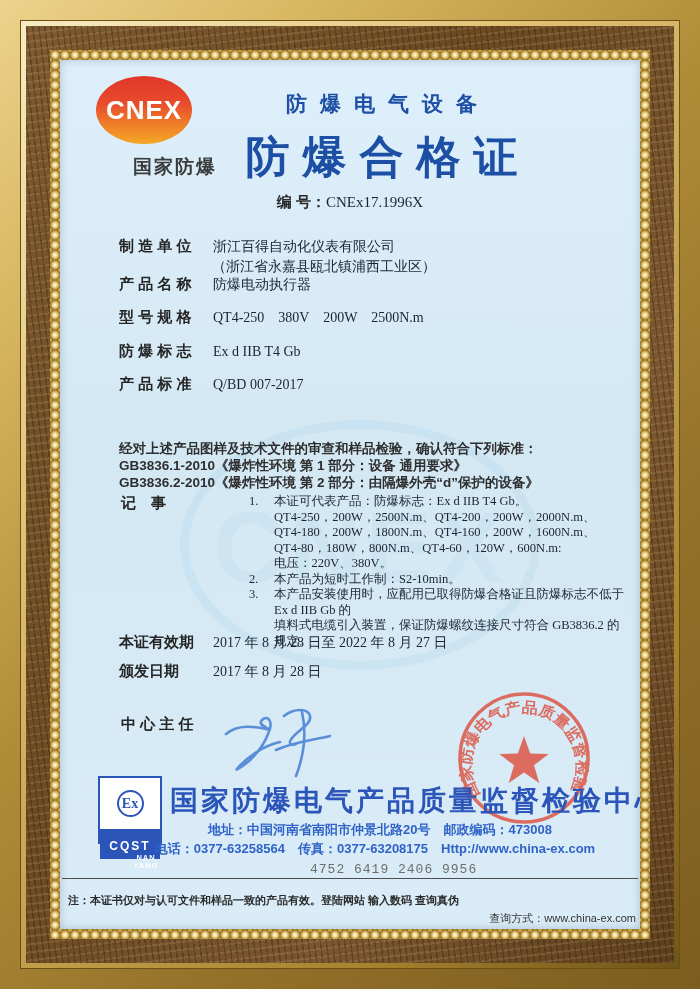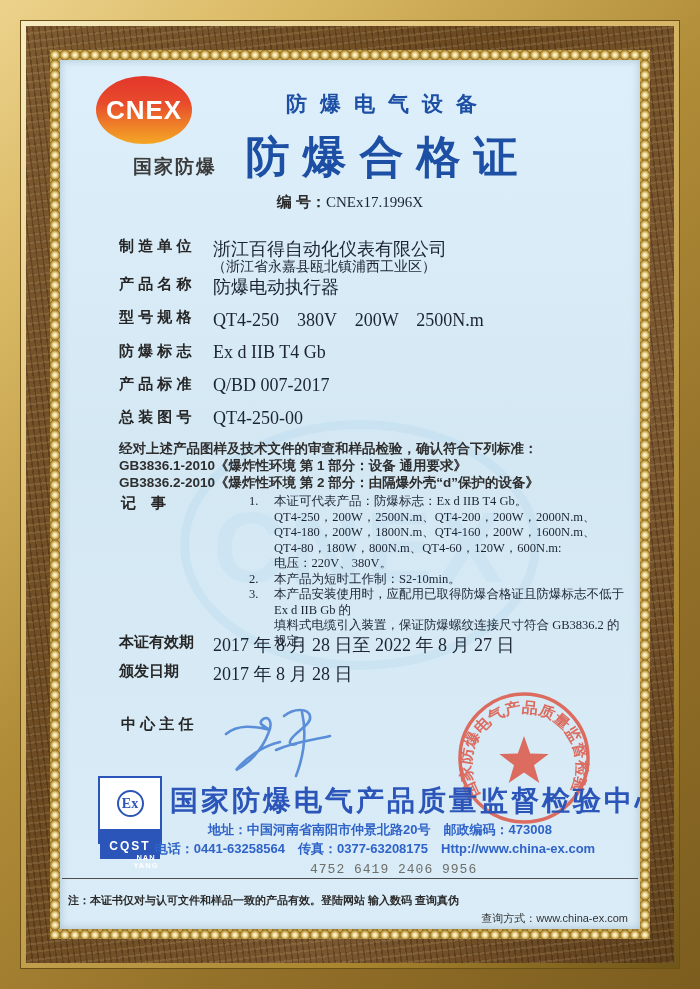--- a/index.html
+++ b/index.html
@@ -44,21 +44,21 @@
   .titles { position:absolute; left:0; top:30px; width:100%; text-align:center; transform:translateX(38px); }
   .cat-title { font-size:21px; font-weight:bold; color:#1d4fa5; letter-spacing:13px; }
   .main-title { margin-top:10px; font-size:44px; font-weight:bold; color:#1d4fa5; letter-spacing:13px; white-space:nowrap; }
   .cert-no { position:absolute; left:0; top:133px; width:100%; text-align:center; font-size:15px; }
   .cn-label { font-weight:bold; color:#2a2a2a; }
   .cn-value { font-family:"Liberation Serif","DejaVu Serif",serif; color:#1c2433; }
 
   
   .frow { position:absolute; left:59px; right:10px; white-space:nowrap; }
   .flabel { display:inline-block; width:94px; font-size:15px; font-weight:bold; color:#262626; vertical-align:top; }
-  .fvalue { font-family:"Liberation Serif","DejaVu Serif",serif; font-size:18px; color:#1c2433; white-space:pre-wrap;text-align:right; }
+  .fvalue { font-family:"Liberation Serif","DejaVu Serif",serif; font-size:14px; color:#1c2433; white-space:pre-wrap;text-align:right; }
   .fvalue2 { position:absolute; left:152px; font-family:"Liberation Serif","DejaVu Serif",serif; font-size:14px; color:#1c2433; }
 
   
   .standards { position:absolute; left:59px; top:380px; right:8px;
     font-size:13.5px; font-weight:bold; color:#2e2e2e; line-height:17px; white-space:nowrap; }
 
   
   .notes-label { position:absolute; left:61px; top:434px; font-size:15px; font-weight:bold; color:#262626; }
   .notes { position:absolute; left:189px; top:434px; width:382px;
     font-family:"Liberation Serif","DejaVu Serif",serif; font-size:12.5px; color:#1c2433; line-height:15.5px; }
@@ -94,21 +94,21 @@
     font-size:13px; font-weight:bold; color:#2f63c8; }
   .phone-line { position:absolute; left:50px; right:0; top:780px; text-align:center;
     font-size:13px; font-weight:bold; color:#2f63c8; }
 
   
   .separator { position:absolute; left:2px; right:2px; top:818px; border-top:1.5px solid #4d4d4d; }
   .bottom-note { position:absolute; left:8px; top:833px; display:flex; 
     font-size:11px; font-weight:bold; color:#2b2b2b; white-space:nowrap; }
   .code { position:absolute; left:250px; top:802px; font-family:Liberation Mono, monospace;
     font-size:13px; color:#6e6e6a; letter-spacing:1px; }
-  .query { position:absolute; right:12px; top:851px; font-size:11px; color:#333; }
+  .query { position:absolute; right:4px; top:851px; font-size:11px; color:#333; }
 </style>
 </head>
 <body>
 
 <div class="frame">
  <div class="f2">
   <div class="f3">
    <div class="f4">
     <div class="paper">
 
@@ -141,23 +141,20 @@
         <span class="flabel">产 品 名 称</span><span class="fvalue">防爆电动执行器</span>
       </div>
       <div class="frow" style="top:248px">
         <span class="flabel">型 号 规 格</span><span class="fvalue">QT4-250　380V　200W　2500N.m</span>
       </div>
       <div class="frow" style="top:282px">
         <span class="flabel">防 爆 标 志</span><span class="fvalue">Ex d IIB T4 Gb</span>
       </div>
       <div class="frow" style="top:315px">
         <span class="flabel">产 品 标 准</span><span class="fvalue">Q/BD 007-2017</span>
-      </div>
-      <div class="frow" style="top:348px">
-        <span class="flabel">总 装 图 号</span><span class="fvalue">QT4-250-00</span>
       </div>
 
       <div class="standards">
         <div>经对上述产品图样及技术文件的审查和样品检验，确认符合下列标准：</div>
         <div>GB3836.1-2010《爆炸性环境 第 1 部分：设备 通用要求》</div>
         <div>GB3836.2-2010《爆炸性环境 第 2 部分：由隔爆外壳“d”保护的设备》</div>
       </div>
 
       <div class="notes-label">记　事</div>
       <div class="notes">
@@ -218,21 +215,21 @@
         <div class="ex-top">
           <div class="ex-circle">Ex</div>
         </div>
         <div class="ex-bottom">
           <div class="ex-cqst">CQST</div>
           <div class="ex-ny">NAN YANG</div>
         </div>
       </div>
       <div class="org-name">国家防爆电气产品质量监督检验中心</div>
       <div class="addr-line">地址：中国河南省南阳市仲景北路20号　邮政编码：473008</div>
-      <div class="phone-line">电话：0441-63258564　传真：0377-63208175　Http://www.china-ex.com</div>
+      <div class="phone-line">电话：0377-63258564　传真：0377-63208175　Http://www.china-ex.com</div>
 
       <div class="separator"></div>
       <div class="bottom-note">
         <span>注：本证书仅对与认可文件和样品一致的产品有效。</span>
         <span>登陆网站 输入数码 查询真伪</span>
       </div>
       <div class="code">4752 6419 2406 9956</div>
       <div class="query">查询方式：www.china-ex.com</div>
 
     </div>

